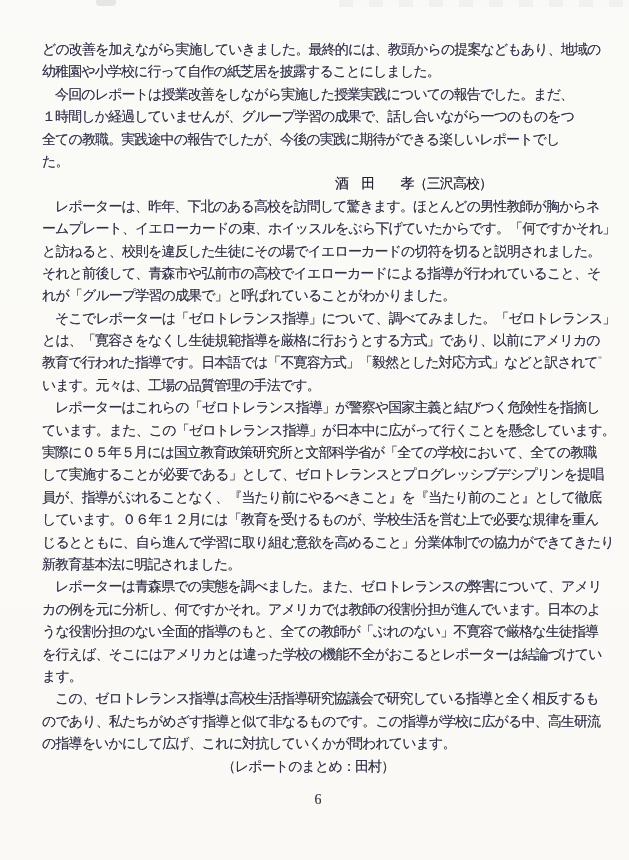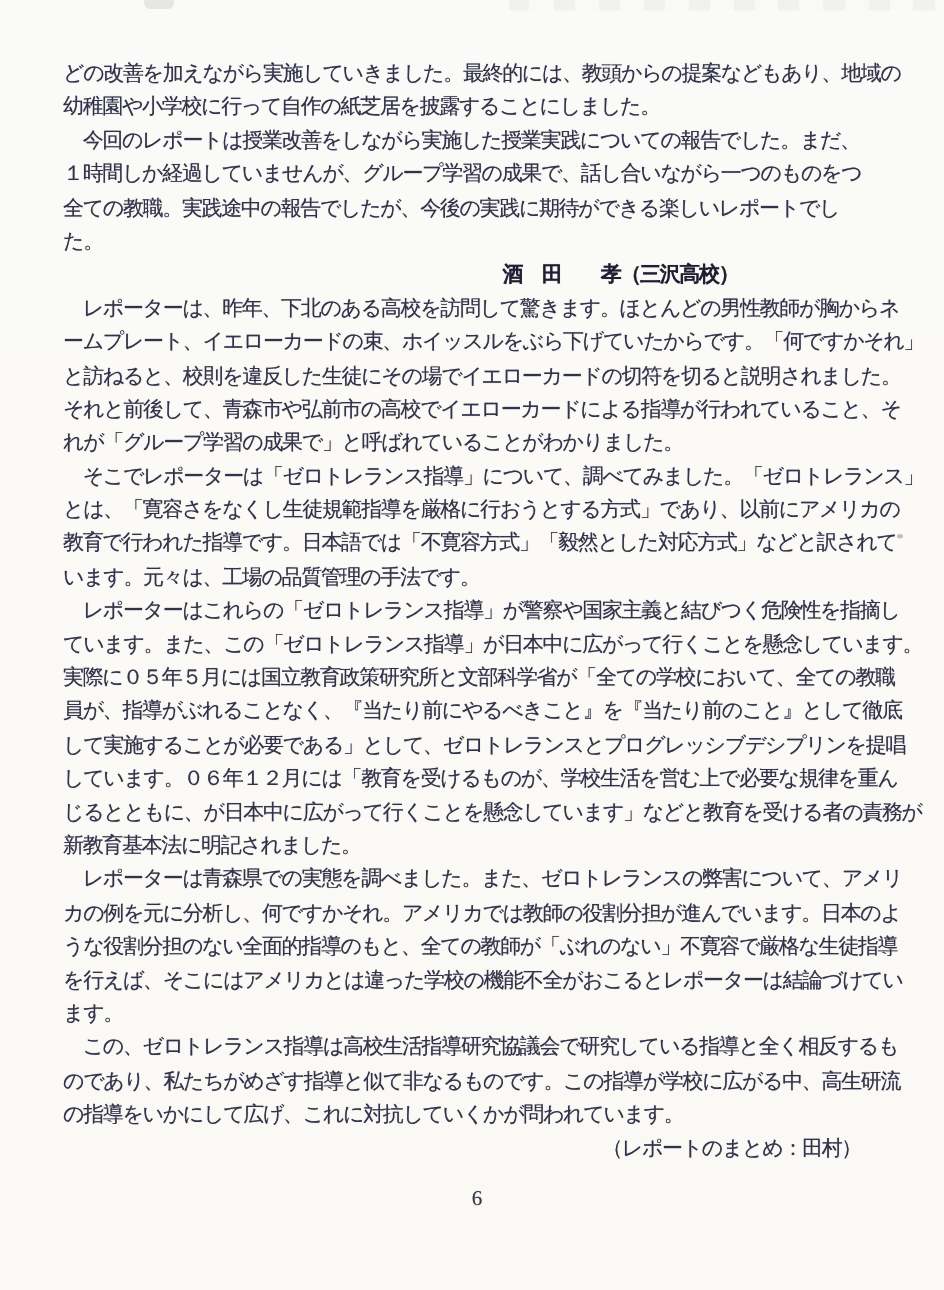--- a/index.html
+++ b/index.html
@@ -62,25 +62,25 @@
     position: relative;
     height: 22.4px;
     white-space: pre;
     font-weight: bold;
     color: #1e1e30;
   }
   .heading-author {
     position: absolute;
     left: 293px;
     top: 0;
-    font-weight: bold;
+    font-weight: normal;
   }
   .credit-line {
     height: 22.4px;
-    text-align: right;
+    text-align: center;
     padding-right: 20px;
     white-space: pre;
   }
   .page-number {
     margin-top: 11px;
     text-align: center;
     letter-spacing: 0;
     color: #3a3a48;
   }
 </style>
@@ -113,24 +113,24 @@
         <div class="line">と訪ねると、校則を違反した生徒にその場でイエローカードの切符を切ると説明されました。</div>
         <div class="line">それと前後して、青森市や弘前市の高校でイエローカードによる指導が行われていること、そ</div>
         <div class="line">れが「グループ学習の成果で」と呼ばれていることがわかりました。</div>
         <div class="line">　そこでレポーターは「ゼロトレランス指導」について、調べてみました。「ゼロトレランス」</div>
         <div class="line">とは、「寛容さをなくし生徒規範指導を厳格に行おうとする方式」であり、以前にアメリカの</div>
         <div class="line">教育で行われた指導です。日本語では「不寛容方式」「毅然とした対応方式」などと訳されて</div>
         <div class="line">います。元々は、工場の品質管理の手法です。</div>
         <div class="line">　レポーターはこれらの「ゼロトレランス指導」が警察や国家主義と結びつく危険性を指摘し</div>
         <div class="line">ています。また、この「ゼロトレランス指導」が日本中に広がって行くことを懸念しています。</div>
         <div class="line">実際に０５年５月には国立教育政策研究所と文部科学省が「全ての学校において、全ての教職</div>
+        <div class="line">して実施することが必要である」として、ゼロトレランスとプログレッシブデシプリンを提唱</div>
         <div class="line">員が、指導がぶれることなく、『当たり前にやるべきこと』を『当たり前のこと』として徹底</div>
-        <div class="line">して実施することが必要である」として、ゼロトレランスとプログレッシブデシプリンを提唱</div>
         <div class="line">しています。０６年１２月には「教育を受けるものが、学校生活を営む上で必要な規律を重ん</div>
-        <div class="line">じるとともに、が日本中に広がって行くことを懸念しています」などと教育を受ける者の責務が</div>
+        <div class="line">じるとともに、自ら進んで学習に取り組む意欲を高めること」分業体制での協力ができてきたり</div>
         <div class="line">新教育基本法に明記されました。</div>
         <div class="line">　レポーターは青森県での実態を調べました。また、ゼロトレランスの弊害について、アメリ</div>
         <div class="line">カの例を元に分析し、何ですかそれ。アメリカでは教師の役割分担が進んでいます。日本のよ</div>
         <div class="line">うな役割分担のない全面的指導のもと、全ての教師が「ぶれのない」不寛容で厳格な生徒指導</div>
         <div class="line">を行えば、そこにはアメリカとは違った学校の機能不全がおこるとレポーターは結論づけてい</div>
         <div class="line">ます。</div>
         <div class="line">　この、ゼロトレランス指導は高校生活指導研究協議会で研究している指導と全く相反するも</div>
         <div class="line">のであり、私たちがめざす指導と似て非なるものです。この指導が学校に広がる中、高生研流</div>
         <div class="line">の指導をいかにして広げ、これに対抗していくかが問われています。</div>
       </div>

